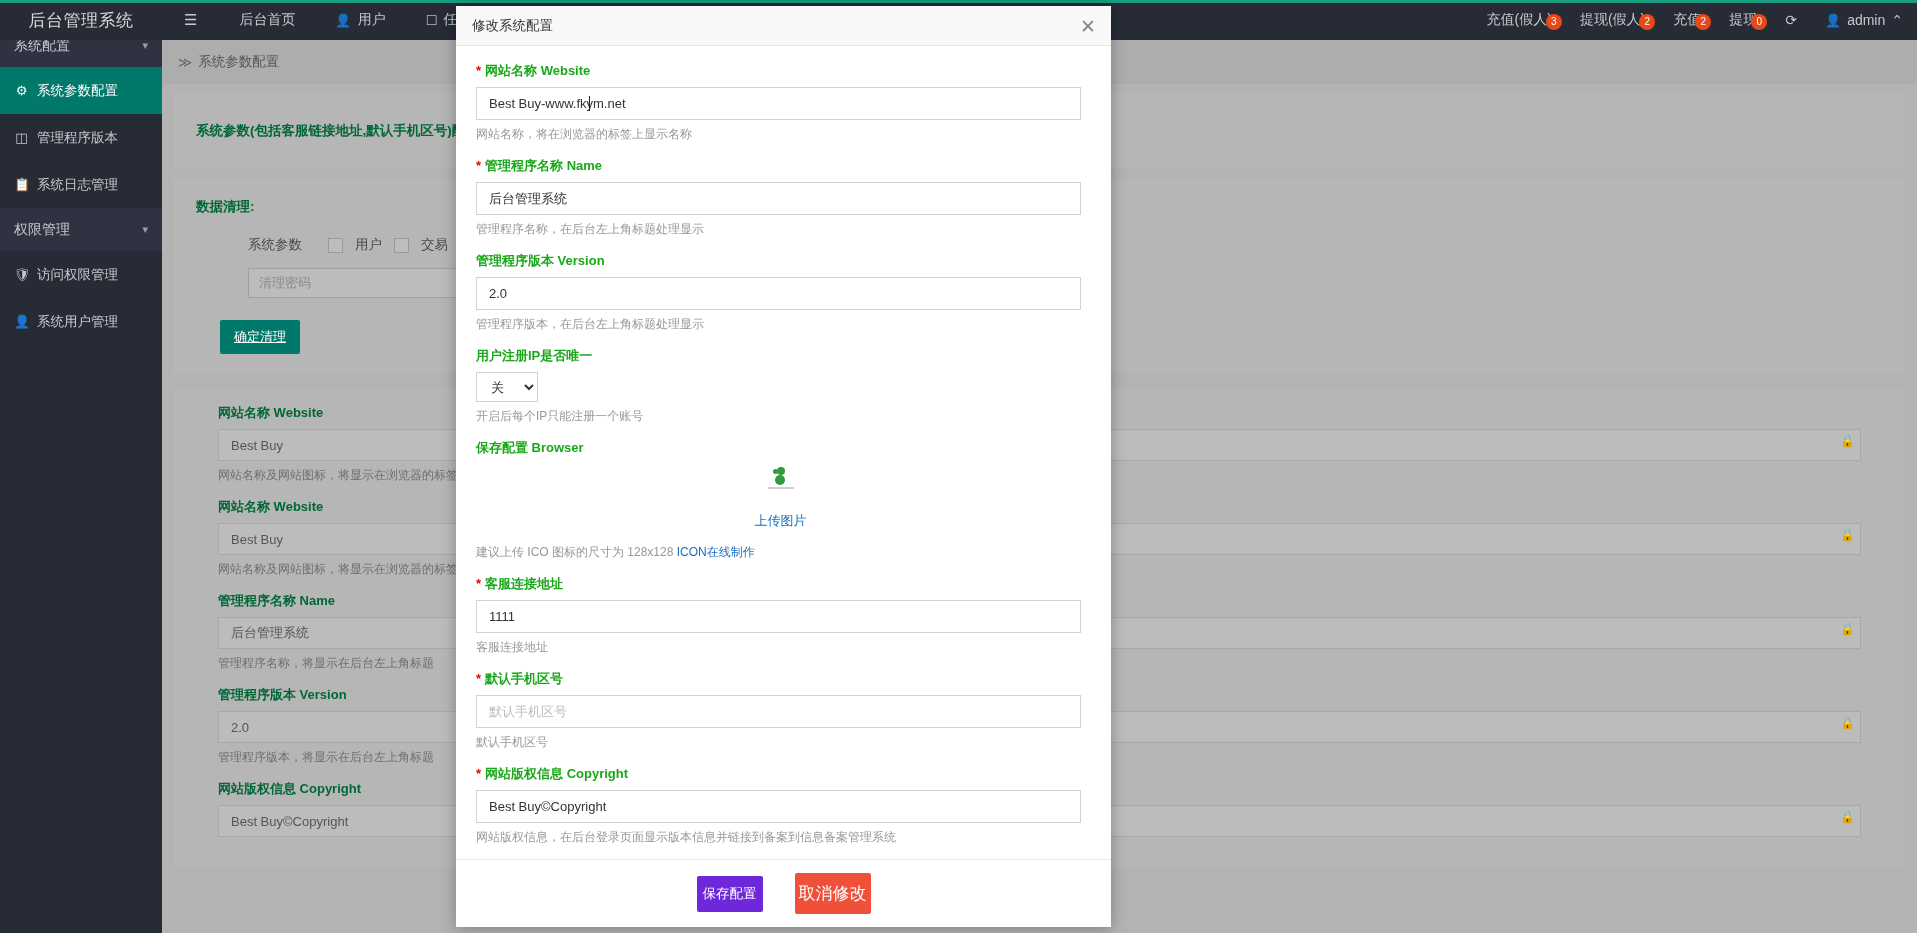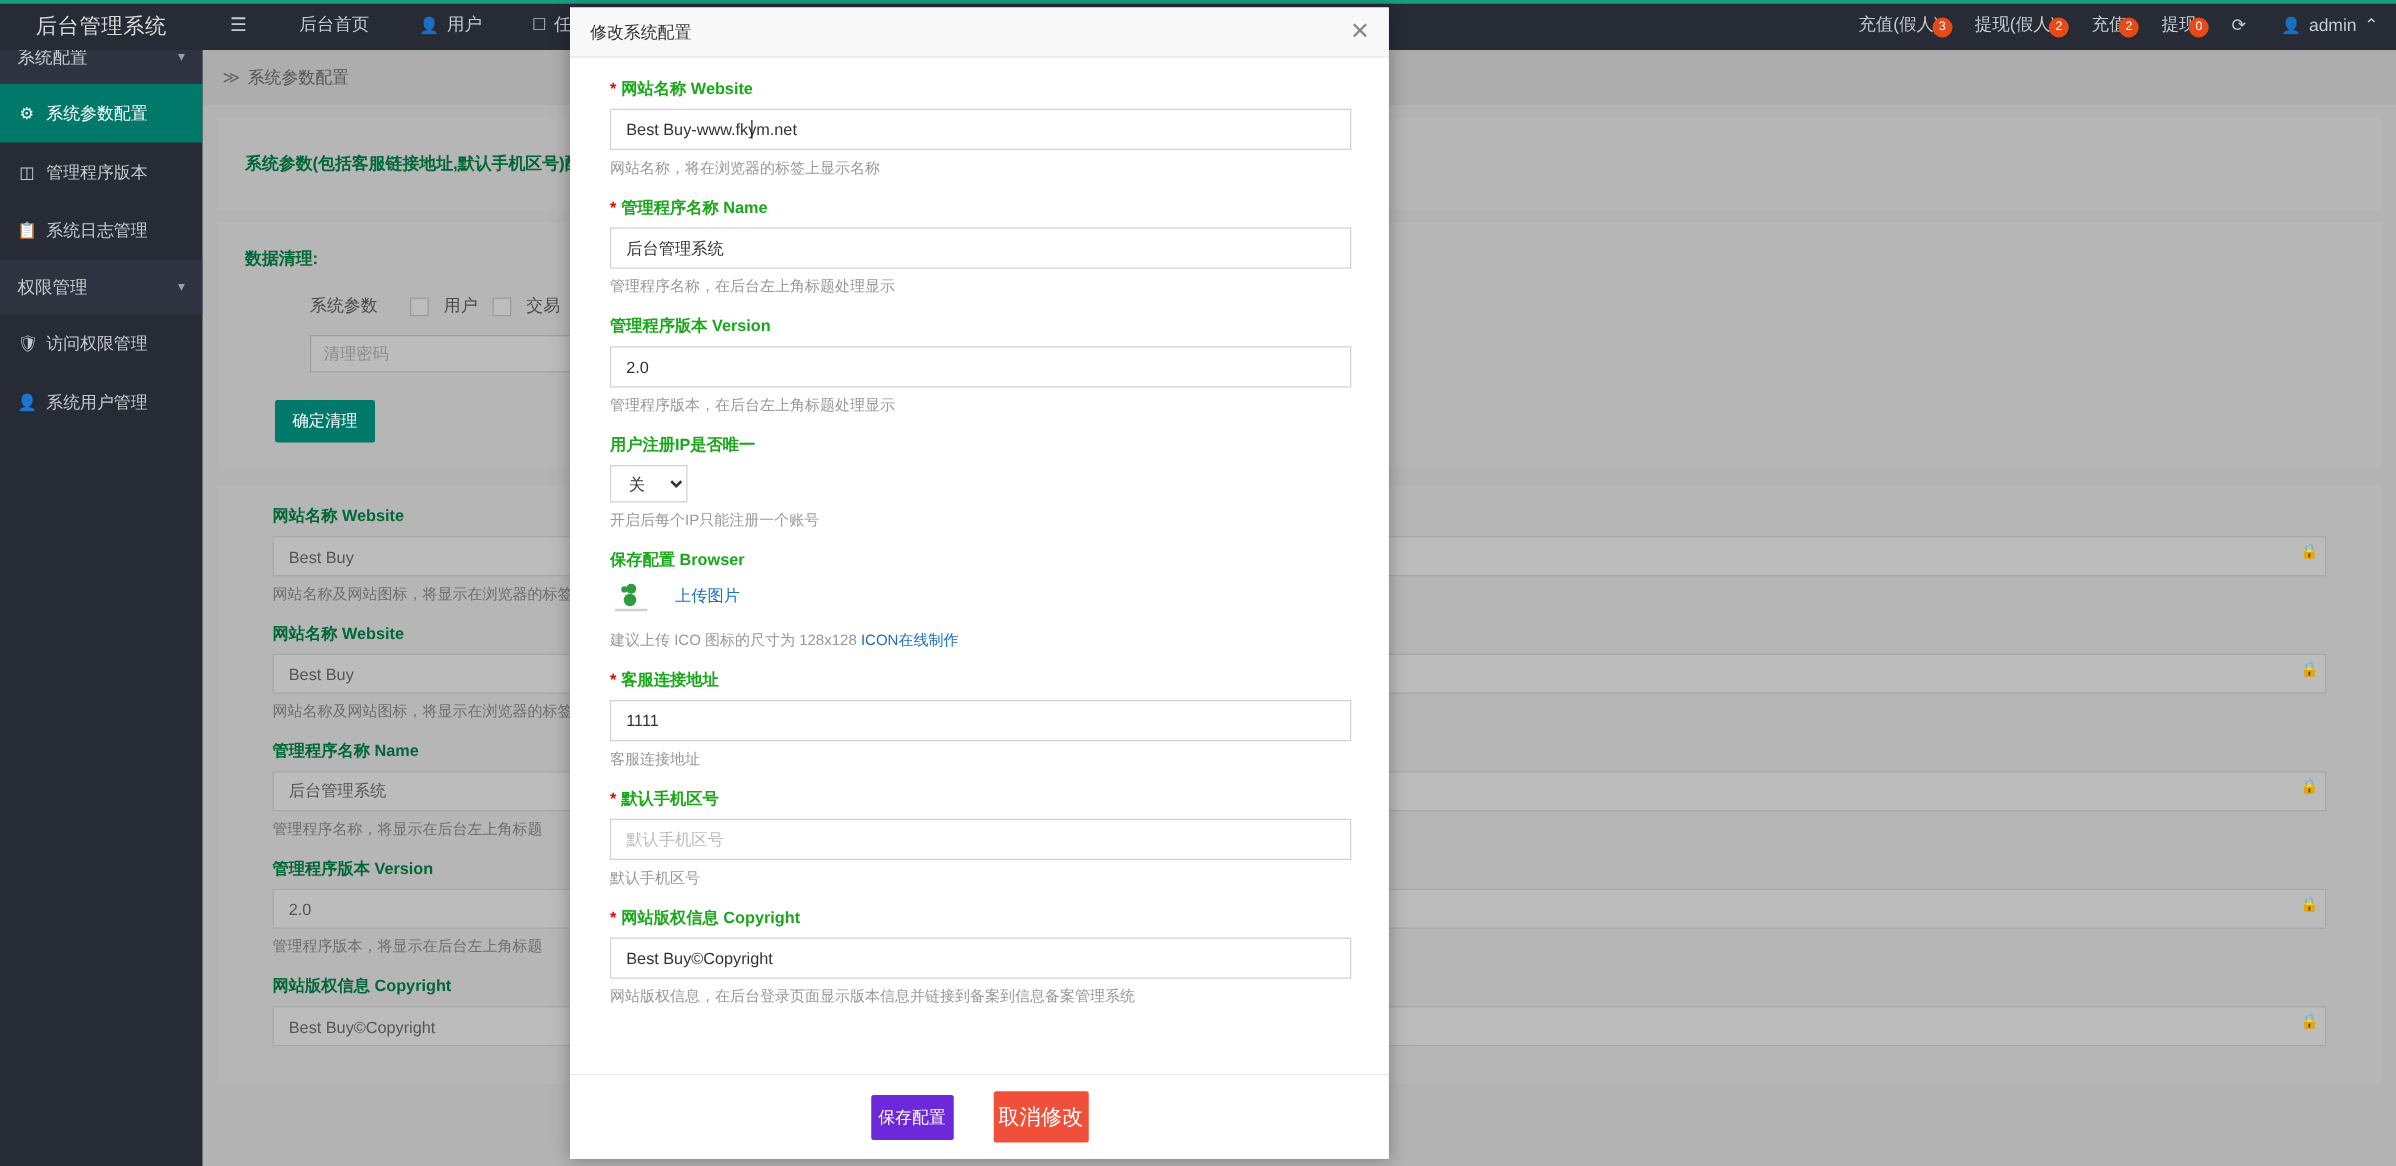--- a/index.html
+++ b/index.html
@@ -72,21 +72,21 @@
     color: #555; font-size: 13.5px; background: #adadad;
   }
   .breadcrumb .sep { margin-right: 6px; color: #666; }
   .panel {
     margin: 10px 12px; background: #b6b6b6; padding: 20px 22px;
   }
   .panel-row { display: flex; align-items: center; gap: 14px; }
   .green-title { color: #006837; font-size: 13.5px; font-weight: bold; }
   .btn-teal {
     background: #00796b; color: #fff; border: none; font-size: 13px;
-    padding: 8px 14px; cursor: pointer; border-radius: 2px;
+    padding: 8px 14px; cursor: pointer; border-radius: 2px; text-decoration: underline;
   }
   .sec-title { color: #006837; font-size: 13.5px; font-weight: bold; margin-bottom: 20px; }
   .opt-row { display: flex; align-items: center; gap: 12px; margin-left: 52px; font-size: 13.5px; color: #4a4a4a; }
   .opt-row .cb {
     width: 15px; height: 15px; border: 1px solid #9a9a9a; background: #bdbdbd; display: inline-block;
   }
   .opt-label { margin-right: 14px; }
   .pw-input {
     margin-left: 52px; margin-top: 14px; width: 480px; height: 30px;
     background: #bcbcbc; border: 1px solid #a0a0a0; color: #8c8c8c;
@@ -112,42 +112,42 @@
   .modal-head {
     height: 40px; flex: 0 0 40px; background: #f8f8f8; border-bottom: 1px solid #e6e6e6;
     display: flex; align-items: center; padding: 0 14px 0 16px; position: relative;
   }
   .modal-title { font-size: 13.5px; color: #333; }
   .modal-close {
     position: absolute; right: 12px; top: 50%; transform: translateY(-50%);
     font-size: 19px; color: #888; cursor: pointer; line-height: 1;
     width: 22px; text-align: center;
   }
-  .modal-body { flex: 1 1 auto; overflow: hidden; padding: 16px 30px 0 32px; background: #fff; }
+  .modal-body { flex: 1 1 auto; overflow: hidden; padding: 16px 30px 0 20px; background: #fff; }
   .field { margin-bottom: 14px; }
   .f-label { font-size: 13px; font-weight: bold; color: #1aa81a; margin-bottom: 7px; }
   .f-label .req { color: #e60000; margin-right: 4px; font-weight: bold; }
   .f-input {
     width: 100%; height: 33px; border: 1px solid #d2d2d2; background: #fff;
     font-size: 13px; color: #333; padding: 0 12px;
     font-family: "Liberation Sans", "DejaVu Sans", sans-serif;
   }
   .f-input::placeholder { color: #bcbcbc; }
   .caret-wrap { position: relative; }
   .caret-bar {
     position: absolute; width: 1px; height: 15px; background: #222;
     top: 9px; left: 113px;
   }
   .f-hint { color: #989898; font-size: 12px; margin-top: 6px; }
   .f-select {
     height: 30px; width: 62px; border: 1px solid #d2d2d2; background: #fff;
     font-size: 13px; color: #333; padding: 0 4px 0 10px;
     font-family: "Liberation Sans", "DejaVu Sans", sans-serif;
   }
-  .upload-row { display: flex; align-items: center; gap: 22px; padding-left: 4px; }
+  .upload-row { display: flex; align-items: center; gap: 22px; padding-left: 4px; flex-direction: column; }
   .favicon {
     width: 26px; height: 26px; position: relative;
   }
   .favicon .d1, .favicon .d2, .favicon .d3 {
     position: absolute; background: #2e9b3f; border-radius: 50%;
   }
   .favicon .d1 { width: 8px; height: 8px; left: 9px; top: 3px; }
   .favicon .d2 { width: 5px; height: 5px; left: 5px; top: 5px; }
   .favicon .d3 { width: 10px; height: 10px; left: 7px; top: 11px; }
   .favicon .base {

